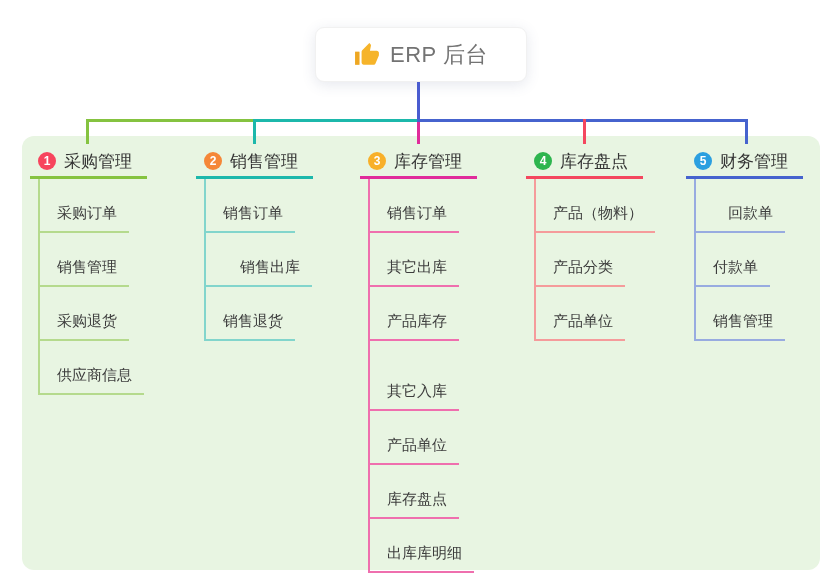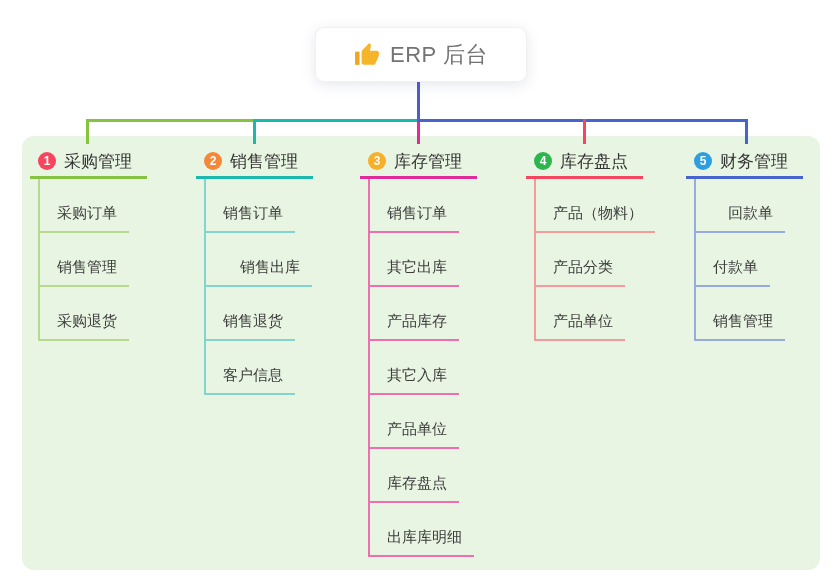--- a/index.html
+++ b/index.html
@@ -80,44 +80,44 @@
   <div id="branches">
       <div class="branch" style="left: 30px;">
         <div class="branch-header" style="border-bottom-color: rgb(133, 195, 64);">
           <span class="badge" style="background: rgb(247, 69, 93);">1</span>
           <span class="label">采购管理</span>
         </div>
         <div class="leaves" style="border-left-color: rgb(181, 218, 141);">
           <div class="leaf" style="border-bottom-color: rgb(181, 218, 141);">采购订单</div>
           <div class="leaf" style="border-bottom-color: rgb(181, 218, 141);">销售管理</div>
           <div class="leaf" style="border-bottom-color: rgb(181, 218, 141);">采购退货</div>
+          <div class="leaf" style="border-bottom-color: rgb(181, 218, 141);">供应商信息</div>
         </div>
       </div>
       <div class="branch" style="left: 196px;">
         <div class="branch-header" style="border-bottom-color: rgb(28, 184, 171);">
           <span class="badge" style="background: rgb(245, 135, 56);">2</span>
           <span class="label">销售管理</span>
         </div>
         <div class="leaves" style="border-left-color: rgb(130, 213, 204);">
           <div class="leaf" style="border-bottom-color: rgb(130, 213, 204);">销售订单</div>
           <div class="leaf" style="border-bottom-color: rgb(130, 213, 204); padding-left: 34px;">销售出库</div>
           <div class="leaf" style="border-bottom-color: rgb(130, 213, 204);">销售退货</div>
-          <div class="leaf" style="border-bottom-color: rgb(130, 213, 204);">客户信息</div>
         </div>
       </div>
       <div class="branch" style="left: 360px;">
         <div class="branch-header" style="border-bottom-color: rgb(224, 44, 155);">
           <span class="badge" style="background: rgb(248, 176, 41);">3</span>
           <span class="label">库存管理</span>
         </div>
         <div class="leaves" style="border-left-color: rgb(239, 111, 174);">
           <div class="leaf" style="border-bottom-color: rgb(239, 111, 174);">销售订单</div>
           <div class="leaf" style="border-bottom-color: rgb(239, 111, 174);">其它出库</div>
           <div class="leaf" style="border-bottom-color: rgb(239, 111, 174);">产品库存</div>
-          <div class="leaf" style="border-bottom-color: rgb(239, 111, 174);">其它入库</div>
+          <div class="leaf" style="border-bottom-color: rgb(239, 111, 174); margin-top: 16px;">其它入库</div>
           <div class="leaf" style="border-bottom-color: rgb(239, 111, 174);">产品单位</div>
           <div class="leaf" style="border-bottom-color: rgb(239, 111, 174);">库存盘点</div>
           <div class="leaf" style="border-bottom-color: rgb(239, 111, 174);">出库库明细</div>
         </div>
       </div>
       <div class="branch" style="left: 526px;">
         <div class="branch-header" style="border-bottom-color: rgb(244, 71, 95);">
           <span class="badge" style="background: rgb(45, 181, 78);">4</span>
           <span class="label">库存盘点</span>
         </div>

